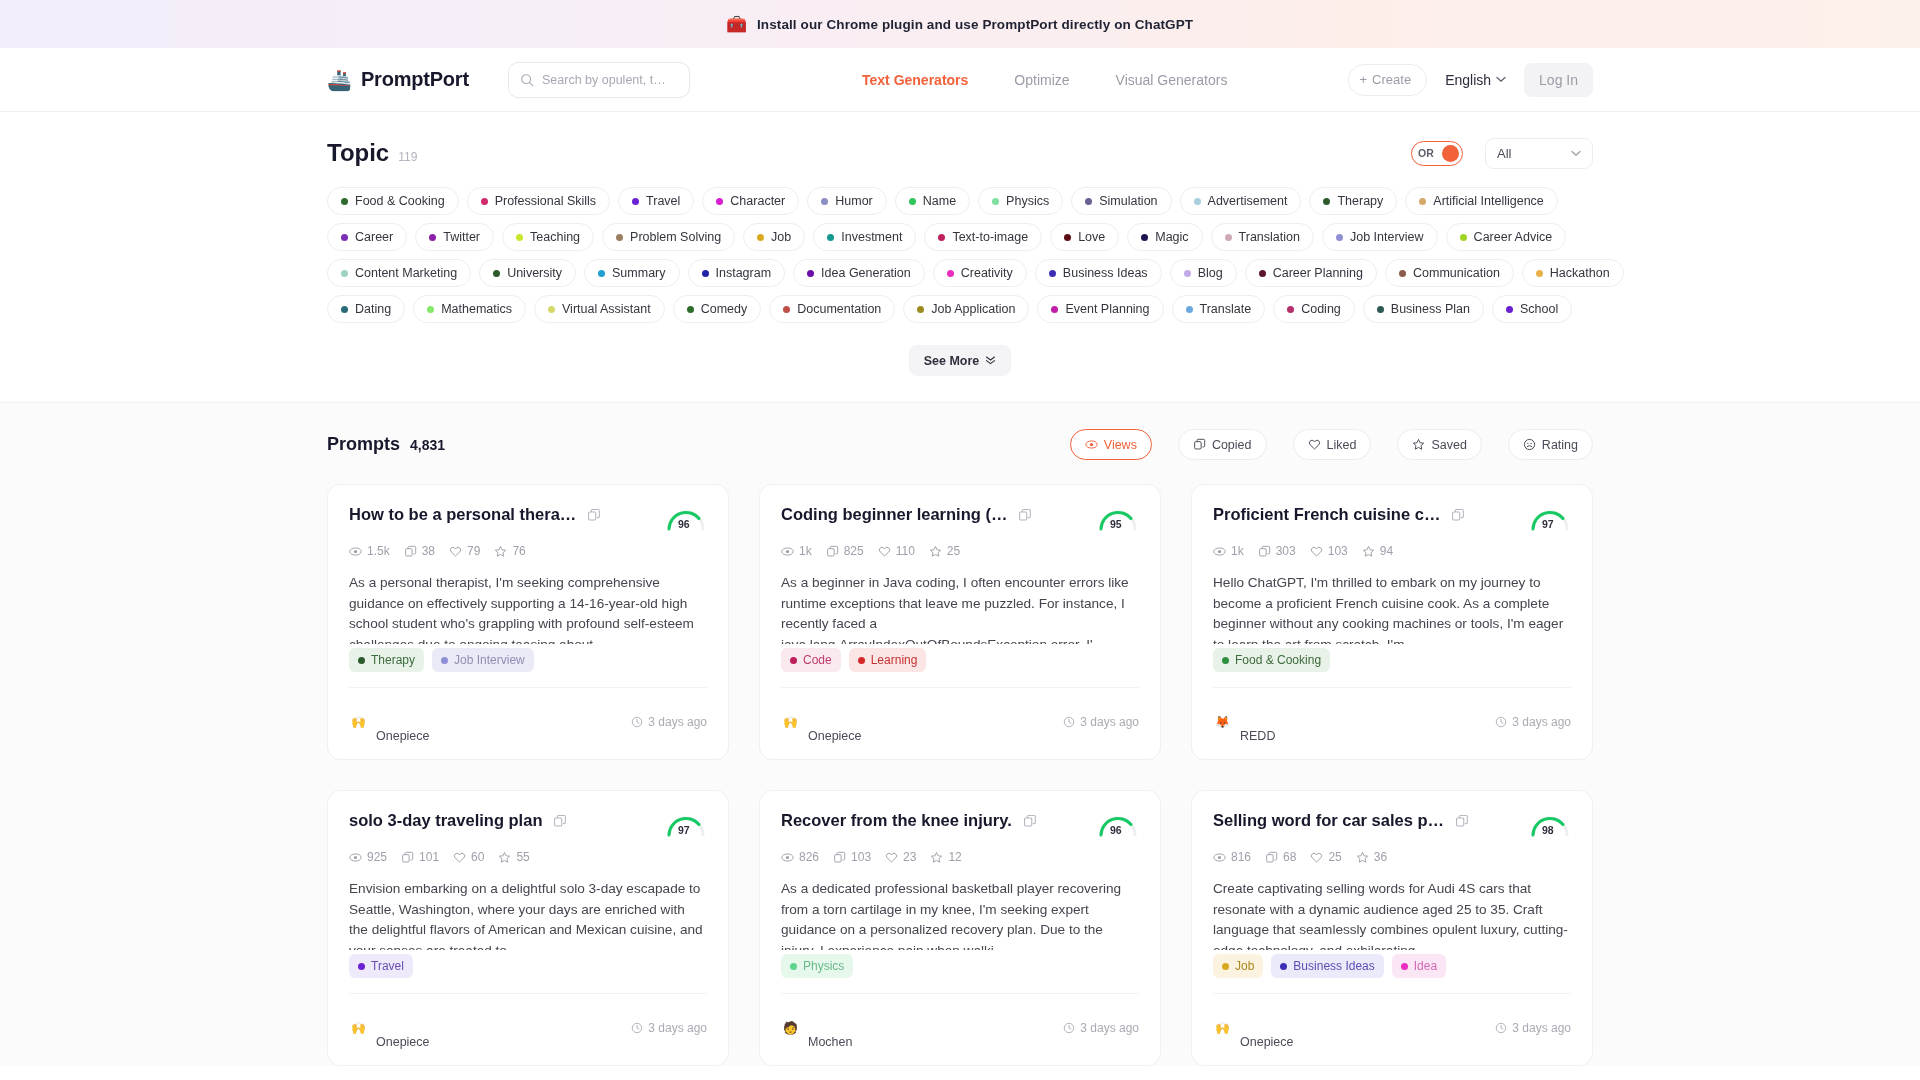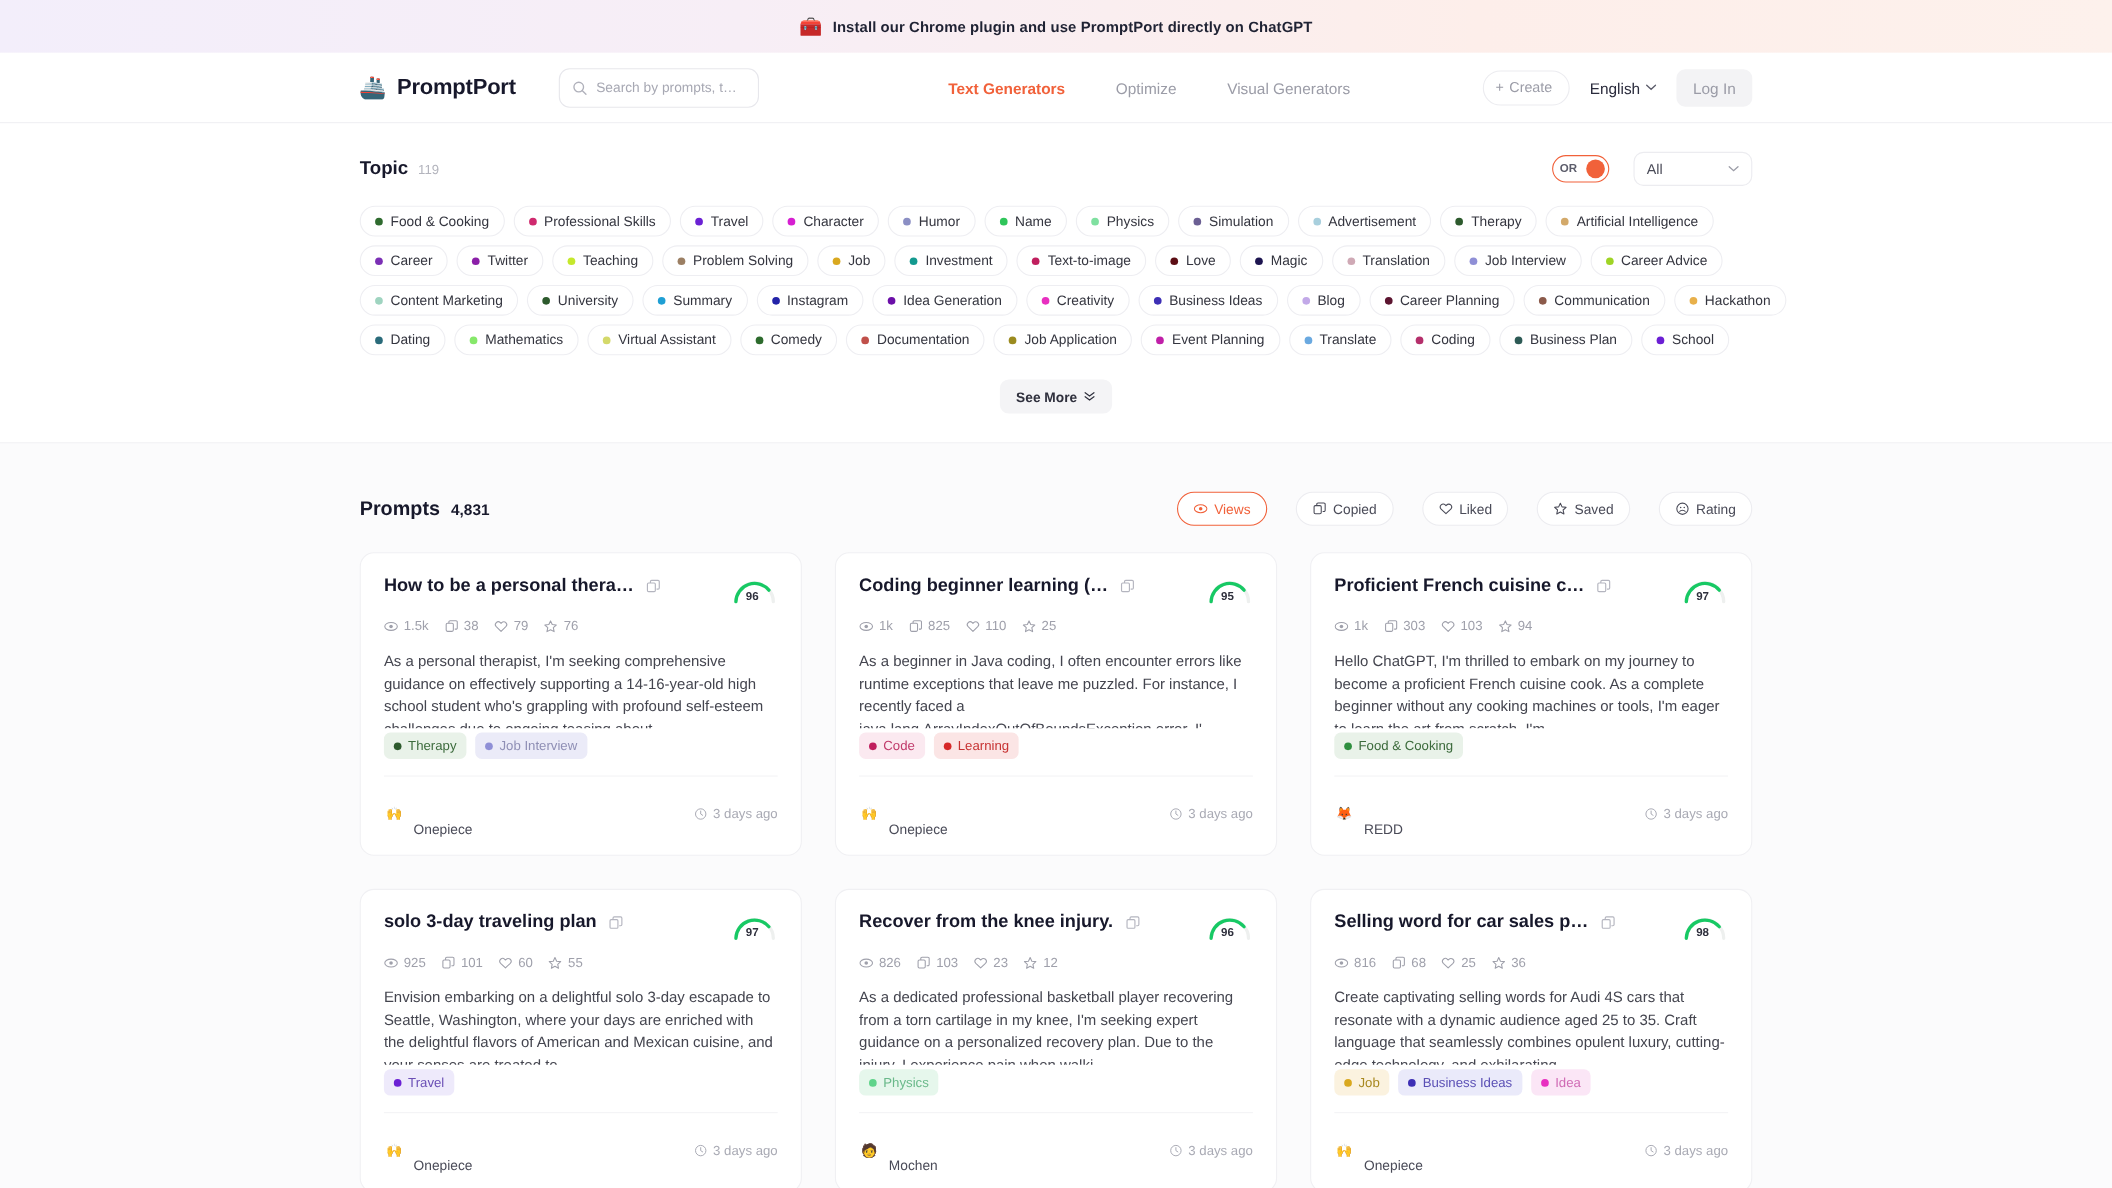--- a/index.html
+++ b/index.html
@@ -137,21 +137,21 @@
     background: #fff;
   }
   .topic-head {
     display: flex;
     align-items: center;
     justify-content: space-between;
     height: 34px;
     margin-bottom: 17px;
   }
   .topic-title-wrap { display: flex; align-items: baseline; gap: 9px; }
-  .topic-title { font-size: 17px; font-weight: 800; color: #17182b; }
+  .topic-title { font-size: 24px; font-weight: 800; color: #17182b; }
   .topic-count { font-size: 12px; color: #b3b4bd; }
 
   .topic-controls { display: flex; align-items: center; gap: 22px; }
   .or-toggle {
     width: 52px;
     height: 25px;
     border: 1.4px solid #f1613a;
     border-radius: 13px;
     background: #fff;
     display: flex;
@@ -222,21 +222,20 @@
     background: #fbfbfc;
     border-top: 1px solid #f2f2f4;
     padding: 26px 327px 0 327px;
     min-height: 500px;
   }
   .prompts-head {
     display: flex;
     align-items: center;
     justify-content: space-between;
     margin-bottom: 24px;
-    margin-top: 18px;
   }
   .prompts-title-wrap { display: flex; align-items: baseline; gap: 10px; }
   .prompts-title { font-size: 18px; font-weight: 800; color: #17182b; }
   .prompts-count { font-size: 14px; font-weight: 700; color: #17182b; }
 
   .filter-chips { display: flex; gap: 26px; }
   .chip {
     height: 31px;
     padding: 0 14px;
     border: 1px solid #ececf0;
@@ -363,21 +362,21 @@
   <div class="brand">
     <span class="brand-mark">🚢</span>
     <span class="brand-name">PromptPort</span>
   </div>
 
   <div class="search-box">
     <svg width="14" height="14" viewBox="0 0 16 16">
       <circle cx="7" cy="7" r="5" fill="none" stroke="#b0b1bb" stroke-width="1.4"></circle>
       <line x1="10.8" y1="10.8" x2="14.5" y2="14.5" stroke="#b0b1bb" stroke-width="1.4" stroke-linecap="round"></line>
     </svg>
-    <span class="search-placeholder">Search by prompts, t…</span>
+    <span class="search-placeholder">Search by opulent, t…</span>
   </div>
 
   <div class="main-nav">
     <span class="nav-item active">Text Generators</span>
     <span class="nav-item">Optimize</span>
     <span class="nav-item">Visual Generators</span>
   </div>
 
   <div class="header-right">
     <div class="create-btn">

